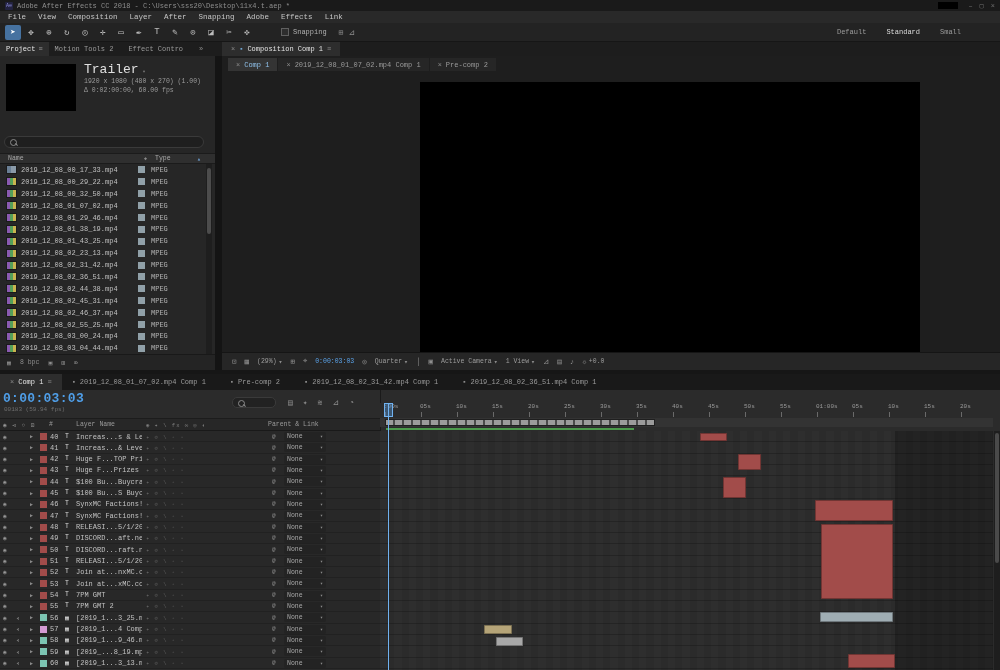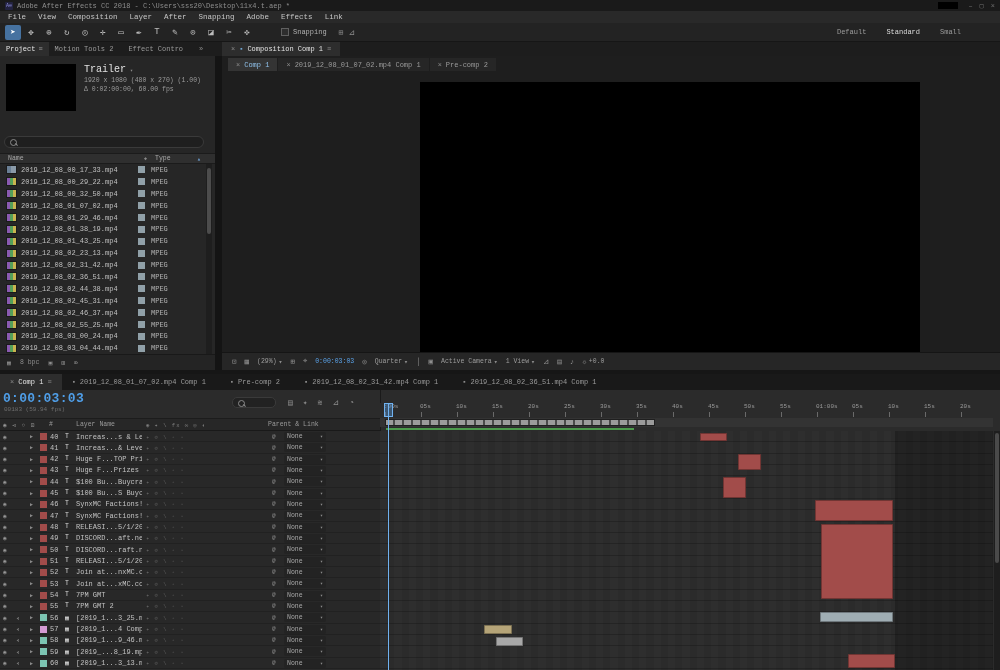--- a/index.html
+++ b/index.html
@@ -35,21 +35,21 @@
   .ptab .suffix{color:#9a9a9a}
   .overflow{position:absolute;left:199px;top:0;height:14px;display:flex;align-items:center;color:#8a8a8a;font-size:7px}
   .comp-tab{position:absolute;left:222px;top:0;height:14px;display:flex;align-items:center;gap:4px;background:#2d2d2d;
             padding:0 9px;font-size:7px;color:#e2e2e2;white-space:nowrap}
   .dim{color:#8a8a8a}
   .blue-dot{color:#6fa3d0}
   
   .project-panel{position:absolute;left:0;top:56px;width:215px;height:314px;background:#262626;border-right:7px solid #141414}
   .pp-thumb{position:absolute;left:6px;top:8px;width:70px;height:47px;background:#000}
   .pp-info{position:absolute;left:84px;top:9px;font-size:6.5px;color:#9a9a9a;line-height:9px;white-space:nowrap}
-  .pp-compname{color:#e0e0e0;font-size:10px}
+  .pp-compname{color:#e0e0e0;font-size:13px}
   .pp-search{position:absolute;left:4px;top:80px;width:200px;height:12px;background:#1f1f1f;border:1px solid #3a3a3a;border-radius:6px;box-sizing:border-box}
   .mag{position:absolute;left:5px;top:2px;width:5px;height:5px;border:1px solid #8a8a8a;border-radius:50%}
   .mag::after{content:"";position:absolute;left:4px;top:4px;width:3px;height:1px;background:#8a8a8a;transform:rotate(45deg)}
   .pp-header{position:absolute;left:0;top:97px;width:215px;height:11px;background:#2f2f2f;border-top:1px solid #1b1b1b;
              border-bottom:1px solid #1b1b1b;box-sizing:border-box;font-size:6.5px;color:#a8a8a8}
   .h-name{position:absolute;left:8px;top:1px}
   .h-diamond{position:absolute;left:144px;top:1px;font-size:5px;color:#8a8a8a}
   .h-type{position:absolute;left:155px;top:1px}
   .h-sort{position:absolute;left:197px;top:1px;color:#6fa3d9}
   .pp-list{position:absolute;left:0;top:108px;width:215px;height:190px;overflow:hidden}

